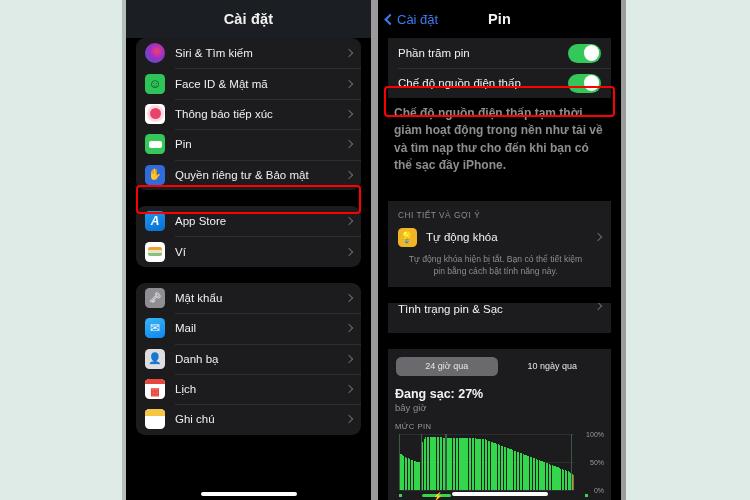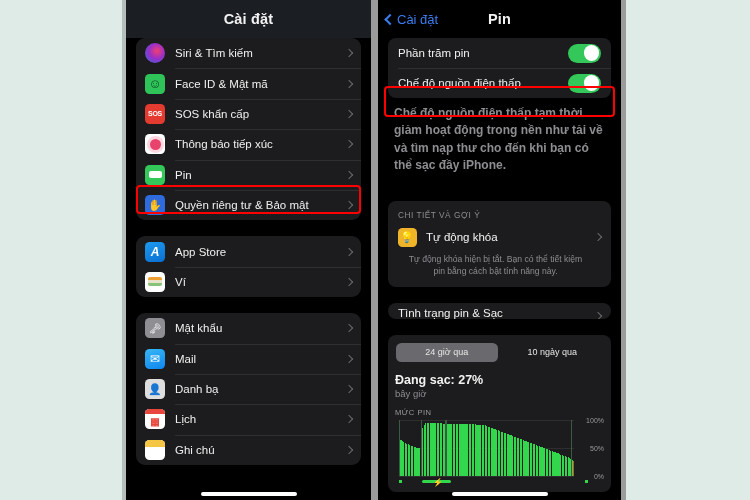--- a/index.html
+++ b/index.html
@@ -128,21 +128,21 @@
   
   .hl {
     position: absolute;
     border: 2.5px solid #ff0000;
     border-radius: 4px;
     pointer-events: none;
   }
 
   
   .r-scroll { position: relative; height: 462px; background:#000; overflow: hidden; padding: 0 10px; }
-  .card { background:#1c1c1e; border-radius: 8px; overflow: hidden; }
+  .card { background:#1c1c1e; border-radius: 0; overflow: hidden; }
   .toggle-row {
     display:flex; align-items:center; height: 30px; padding: 0 10px; position: relative;
   }
   .toggle-row + .toggle-row::before {
     content:""; position:absolute; left:10px; right:0; top:0; height:1px; background:#2f2f31;
   }
   .toggle-label { color:#f0f0f0; font-size: 11.5px; }
   .switch {
     margin-left:auto; width: 33px; height: 19px; border-radius: 10px; background:#34c759;
     position: relative; flex: 0 0 auto;
@@ -158,21 +158,21 @@
   }
   .sect-header {
     color:#8d8d92; font-size: 8.3px; letter-spacing: .5px;
     padding: 9px 10px 5px 10px; text-transform: uppercase;
   }
   .detail-row { display:flex; align-items:center; padding: 3px 10px 6px 10px; }
   .ico-bulb { width: 19px; height: 19px; border-radius: 4.5px; background:#f0b429; display:flex; align-items:center; justify-content:center; flex:0 0 19px;}
   .ico-bulb::after{ content:"💡"; font-size: 11px; }
   .detail-title { margin-left:9px; color:#f2f2f2; font-size: 11.5px; }
   .detail-body { color:#8d8d92; font-size: 8.6px; line-height:1.5; padding: 0 24px 9px 16px; text-align:center;}
-  .link-row { display:flex; align-items:flex-end; height: 16px; padding: 0 10px; gap: 7px; }
+  .link-row { display:flex; align-items:flex-start; height: 30px; padding: 0 10px; gap: 7px; }
   .link-label { color:#f2f2f2; font-size: 11.5px; }
 
   .seg {
     display:flex; background:#1c1c1e; border-radius: 7px; padding: 2.5px; gap: 3px;
   }
   .seg-item {
     flex:1; text-align:center; font-size: 9px; color:#e6e6e6;
     padding: 4.5px 0; border-radius: 5.5px;
   }
   .seg-item.active { background:#6a6a6e; }
@@ -215,25 +215,20 @@
     <div class="scroll" id="left-list">
         <div class="group">
           <div class="row">
             <span class="ico ico-siri"></span>
             <span class="row-label">Siri &amp; Tìm kiếm</span>
             <span class="chev"></span>
           </div>
           <div class="row">
             <span class="ico ico-faceid"></span>
             <span class="row-label">Face ID &amp; Mật mã</span>
-            <span class="chev"></span>
-          </div>
-          <div class="row">
-            <span class="ico ico-sos">SOS</span>
-            <span class="row-label">SOS khẩn cấp</span>
             <span class="chev"></span>
           </div>
           <div class="row">
             <span class="ico ico-expo"></span>
             <span class="row-label">Thông báo tiếp xúc</span>
             <span class="chev"></span>
           </div>
           <div class="row">
             <span class="ico ico-battery"></span>
             <span class="row-label">Pin</span>

